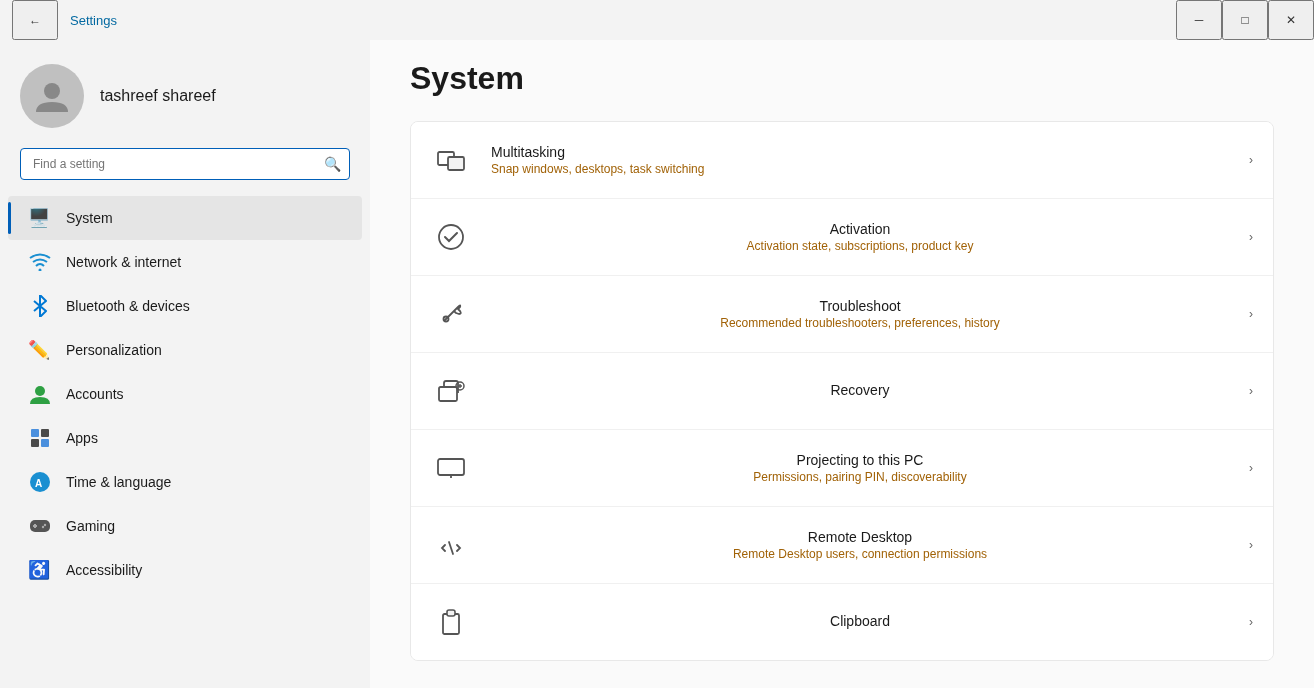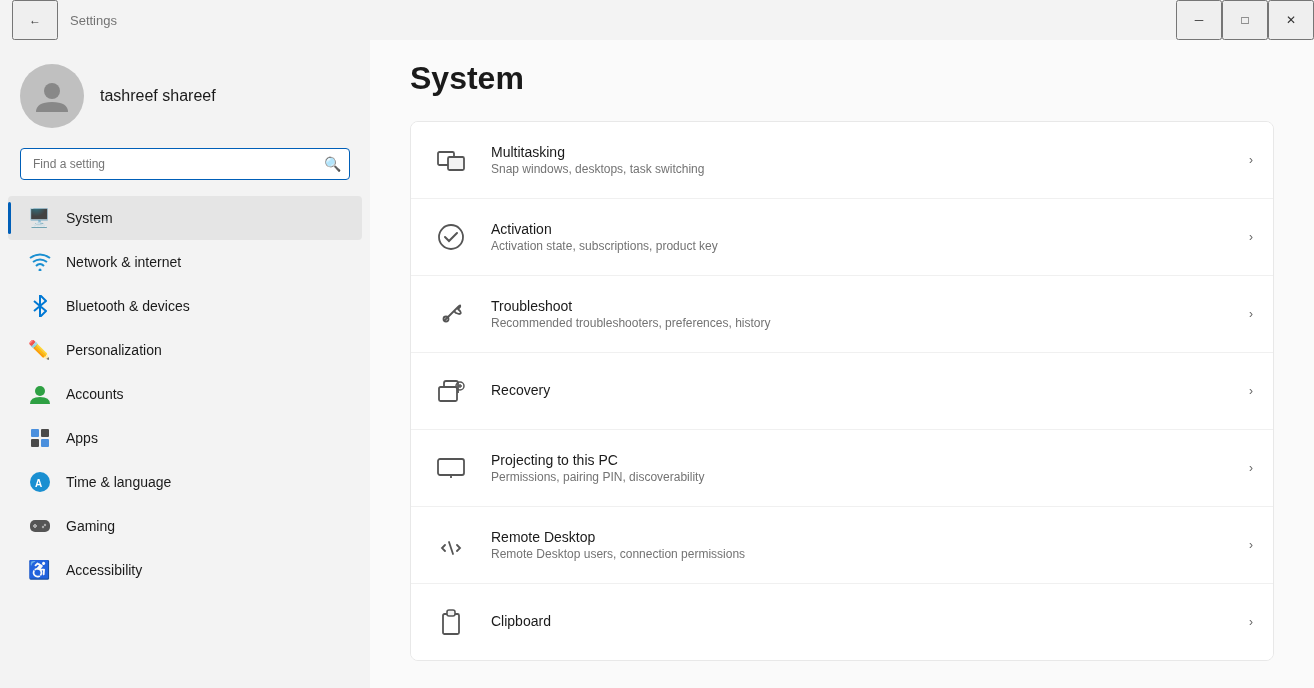--- a/index.html
+++ b/index.html
@@ -23,21 +23,21 @@
       height: 40px;
       flex-shrink: 0;
     }
     .titlebar-left {
       display: flex;
       align-items: center;
       gap: 12px;
     }
     .titlebar-title {
       font-size: 13px;
-      color: #737373;
+      color: #0369a1;
     }
     .titlebar-controls {
       display: flex;
       align-items: center;
     }
     .titlebar-btn {
       width: 46px;
       height: 40px;
       display: flex;
       align-items: center;
@@ -183,20 +183,21 @@
       transition: background 0.1s;
     }
     .settings-item:first-child {
       border-radius: 8px 8px 0 0;
     }
     .settings-item:last-child {
       border-radius: 0 0 8px 8px;
     }
     .settings-item + .settings-item {
       border-top: none;
+      text-align: center;
     }
     .settings-item:only-child {
       border-radius: 8px;
     }
 
     .settings-item-icon {
       width: 40px;
       height: 40px;
       display: flex;
       align-items: center;
@@ -209,21 +210,21 @@
       flex: 1;
     }
     .settings-item-title {
       font-size: 14px;
       font-weight: 500;
       color: #1a1a1a;
       margin-bottom: 2px;
     }
     .settings-item-desc {
       font-size: 12px;
-      color: #737373;
+      color: #a16207;
     }
     .settings-item-chevron {
       color: #666;
       font-size: 12px;
       flex-shrink: 0;
     }
 
     
     .card-group {
       background: #fff;

